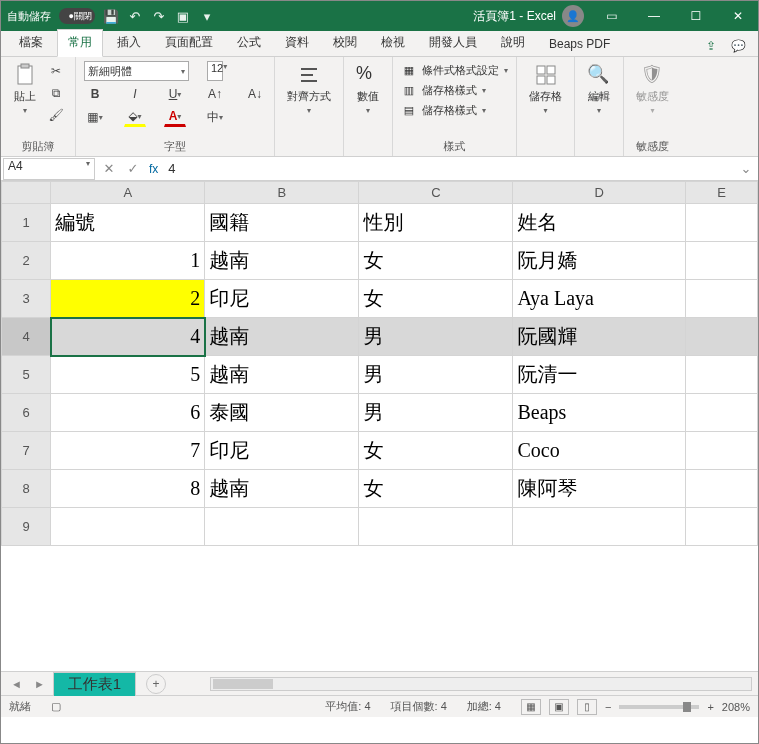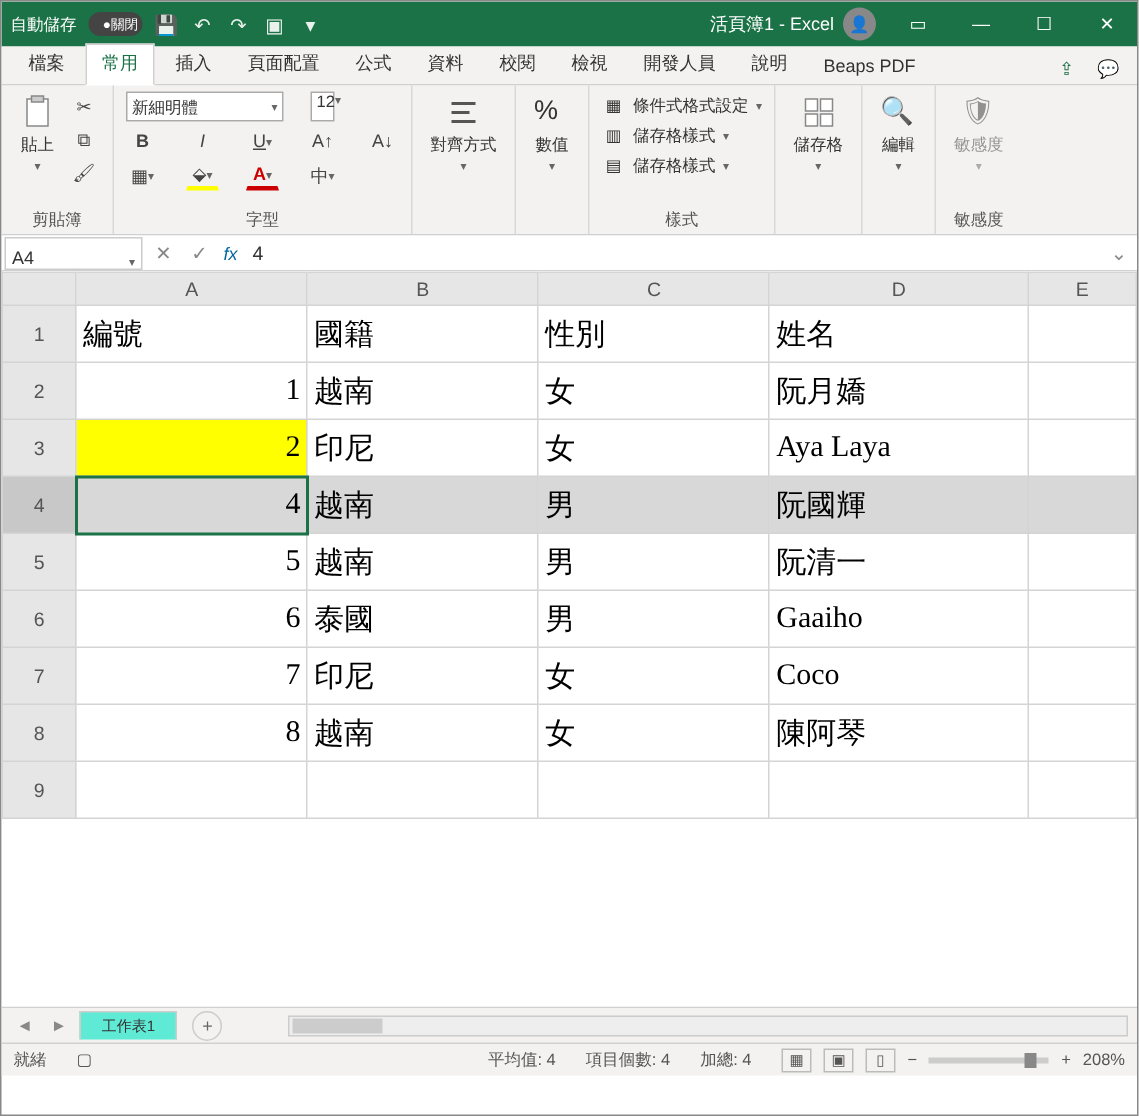--- a/index.html
+++ b/index.html
@@ -24,39 +24,39 @@
 .big-btn{display:flex;flex-direction:column;align-items:center;gap:2px;padding:2px 4px;font-size:11px;color:#333}
 .big-btn svg,.big-btn .ico{width:24px;height:24px}
 .small-row{display:flex;gap:18px;align-items:center}
 .small-btn{width:22px;height:20px;display:flex;align-items:center;justify-content:center;font-size:12px;color:#444;border:1px solid transparent}
 .font-sel{width:105px;height:20px;border:1px solid #aaa;background:#fff;font-size:11px;padding:0 3px;display:flex;align-items:center;justify-content:space-between}
 .size-sel{width:16px;height:20px;border:1px solid #aaa;background:#fff;font-size:11px;padding:0 3px;display:flex;align-items:flex-start;justify-content:space-between}
 .caret{font-size:8px;color:#666}
 .style-row{display:flex;align-items:center;gap:5px;font-size:11px;color:#333;padding:1px 0}
 .style-ico{width:16px;height:16px;display:flex;align-items:center;justify-content:center}
 .namebox-row{height:24px;background:#fff;border-bottom:1px solid #d0d0d0;display:flex;align-items:center}
-.namebox{width:92px;height:22px;border:1px solid #ccc;background:#fff;font-size:12px;padding:0 4px;display:flex;align-items:flex-end;justify-content:space-between;margin:0 2px}
+.namebox{width:92px;height:22px;border:1px solid #ccc;background:#fff;font-size:12px;padding:0 4px;display:flex;align-items:flex-start;justify-content:space-between;margin:0 2px}
 .fx-btn{width:24px;height:22px;display:flex;align-items:center;justify-content:center;color:#888;font-size:13px}
-.fx-label{font-style:italic;color:#0369a1;font-size:12px;padding:0 4px}
+.fx-label{color:#0369a1;font-size:12px;padding:0 4px}
 .formula-bar{flex:1;padding:0 6px;font-size:13px;color:#333}
 .sheet-wrap{position:relative;height:490px;overflow:hidden;background:#fff}
 .sheet{border-collapse:collapse;width:100%;table-layout:fixed}
 .sheet td,.sheet th{border:1px solid #d4d4d4;height:38px;font-size:20px;font-family:"Times New Roman","PMingLiU",serif;color:#000;padding:0 4px;font-weight:400}
 .sheet th{background:#e6e6e6;color:#555;font-size:13px;font-family:"Segoe UI",sans-serif;text-align:center;height:22px;font-weight:400}
 .sheet .rowhdr{background:#e6e6e6;color:#555;font-size:13px;font-family:"Segoe UI",sans-serif;text-align:center;width:48px}
 .sheet .corner{background:#e6e6e6;width:48px}
 .colA{width:150px}.colB{width:150px}.colC{width:150px}.colD{width:168px}.colE{width:70px}
 .num{text-align:right;padding-right:8px}
 .hl{background:#ffff00}
 .selrow td{background:#d8d8d8}
 .selrow .rowhdr{background:#c8c8c8}
 .active-cell{outline:2px solid #1a7246;outline-offset:-1px;position:relative}
 .sheet-tabs{height:24px;background:#f3f2f1;border-top:1px solid #d0d0d0;display:flex;align-items:center;padding:0 6px;gap:4px}
 .sh-nav{color:#888;font-size:11px;padding:0 4px}
-.sh-tab{background:#5eead4;border:1px solid #ccc;border-bottom:none;padding:2px 14px;font-size:10px}
+.sh-tab{background:#14b8a6;border:1px solid #ccc;border-bottom:none;padding:2px 14px;font-size:15px}
 .sh-add{width:20px;height:20px;border:1px solid #ccc;border-radius:50%;display:flex;align-items:center;justify-content:center;font-size:12px;color:#666;margin-left:6px}
 .hscroll{flex:1;margin-left:40px;height:14px;background:#eee;border:1px solid #ccc;position:relative}
 .hscroll::before{content:"";position:absolute;left:2px;top:1px;width:60px;height:10px;background:#ccc}
 .status{height:22px;background:#f3f2f1;border-top:1px solid #d0d0d0;display:flex;align-items:center;padding:0 8px;font-size:11px;color:#555;gap:20px}
 .status .right{margin-left:auto;display:flex;align-items:center;gap:8px}
 .view-btn{width:20px;height:16px;border:1px solid #bbb;display:flex;align-items:center;justify-content:center;font-size:10px}
 .zoom-slider{width:80px;height:4px;background:#ccc;position:relative}
 .zoom-slider::after{content:"";position:absolute;right:8px;top:-3px;width:8px;height:10px;background:#888}
 </style>
 </head>
@@ -304,21 +304,21 @@
     <td>越南</td>
     <td>男</td>
     <td>阮清一</td>
     <td></td>
   </tr>
   <tr>
     <td class="rowhdr">6</td>
     <td class="num">6</td>
     <td>泰國</td>
     <td>男</td>
-    <td>Gaaiho</td>
+    <td>Beaps</td>
     <td></td>
   </tr>
   <tr>
     <td class="rowhdr">7</td>
     <td class="num">7</td>
     <td>印尼</td>
     <td>女</td>
     <td>Coco</td>
     <td></td>
   </tr>

